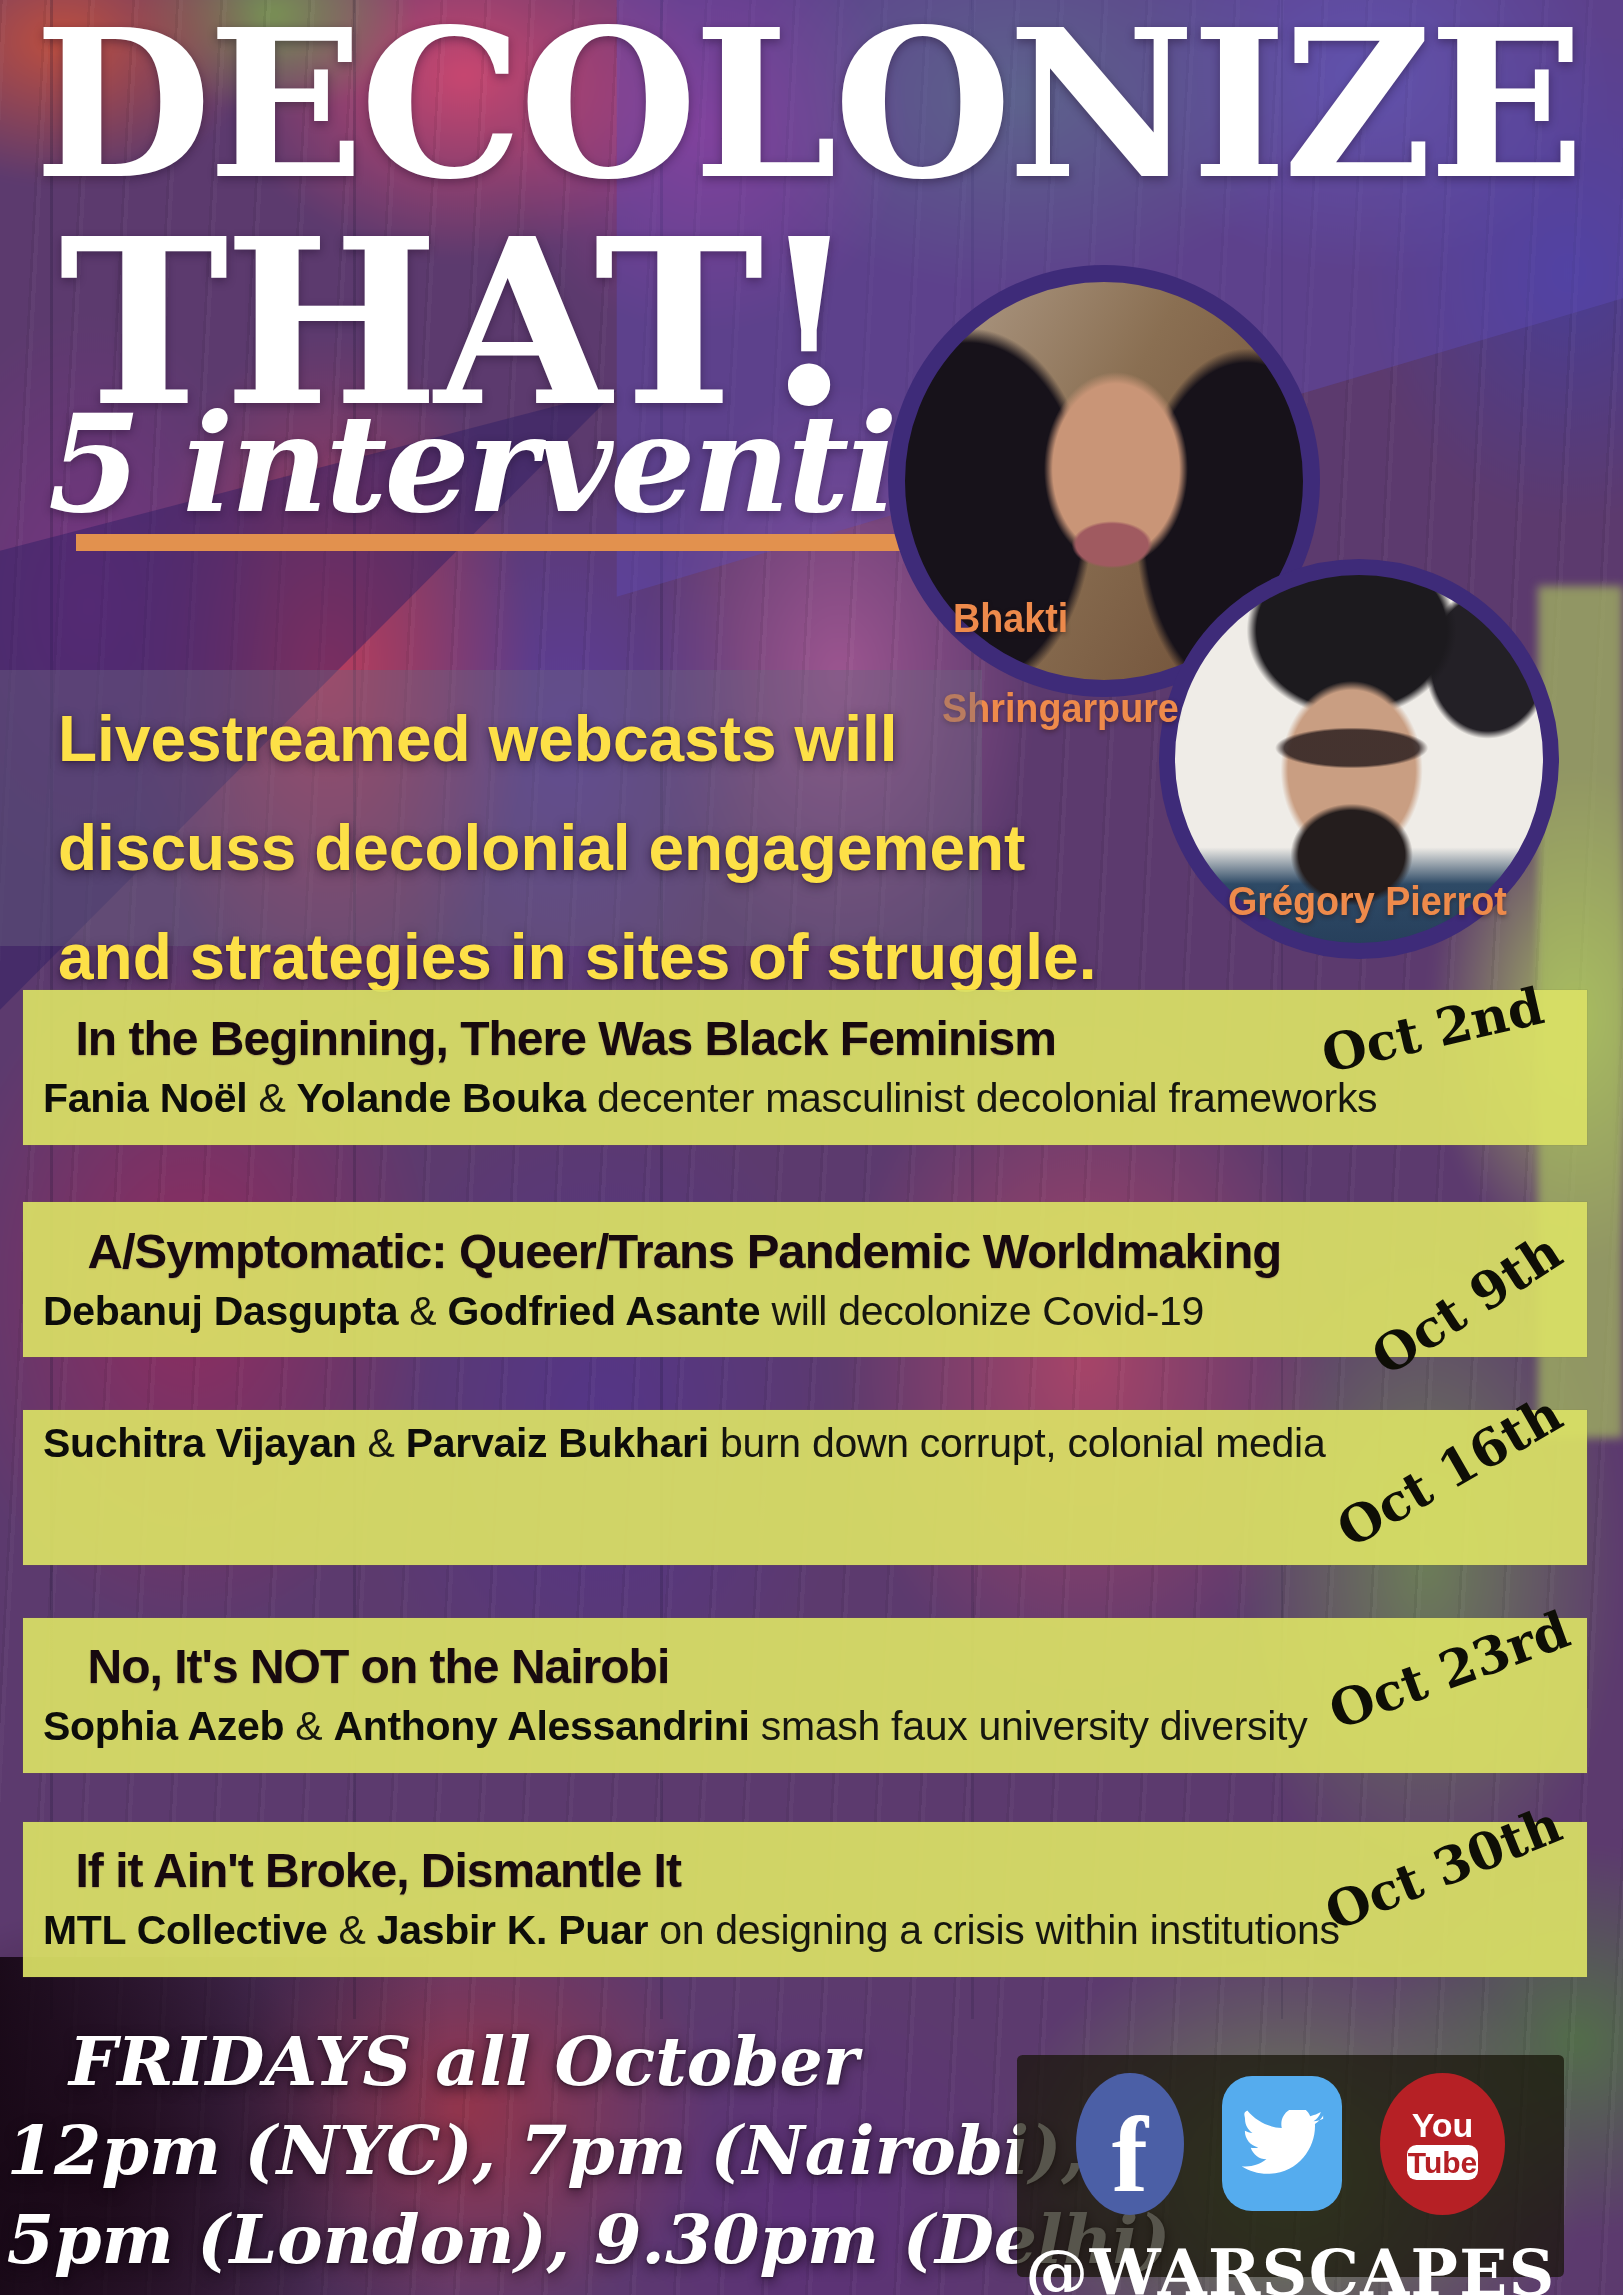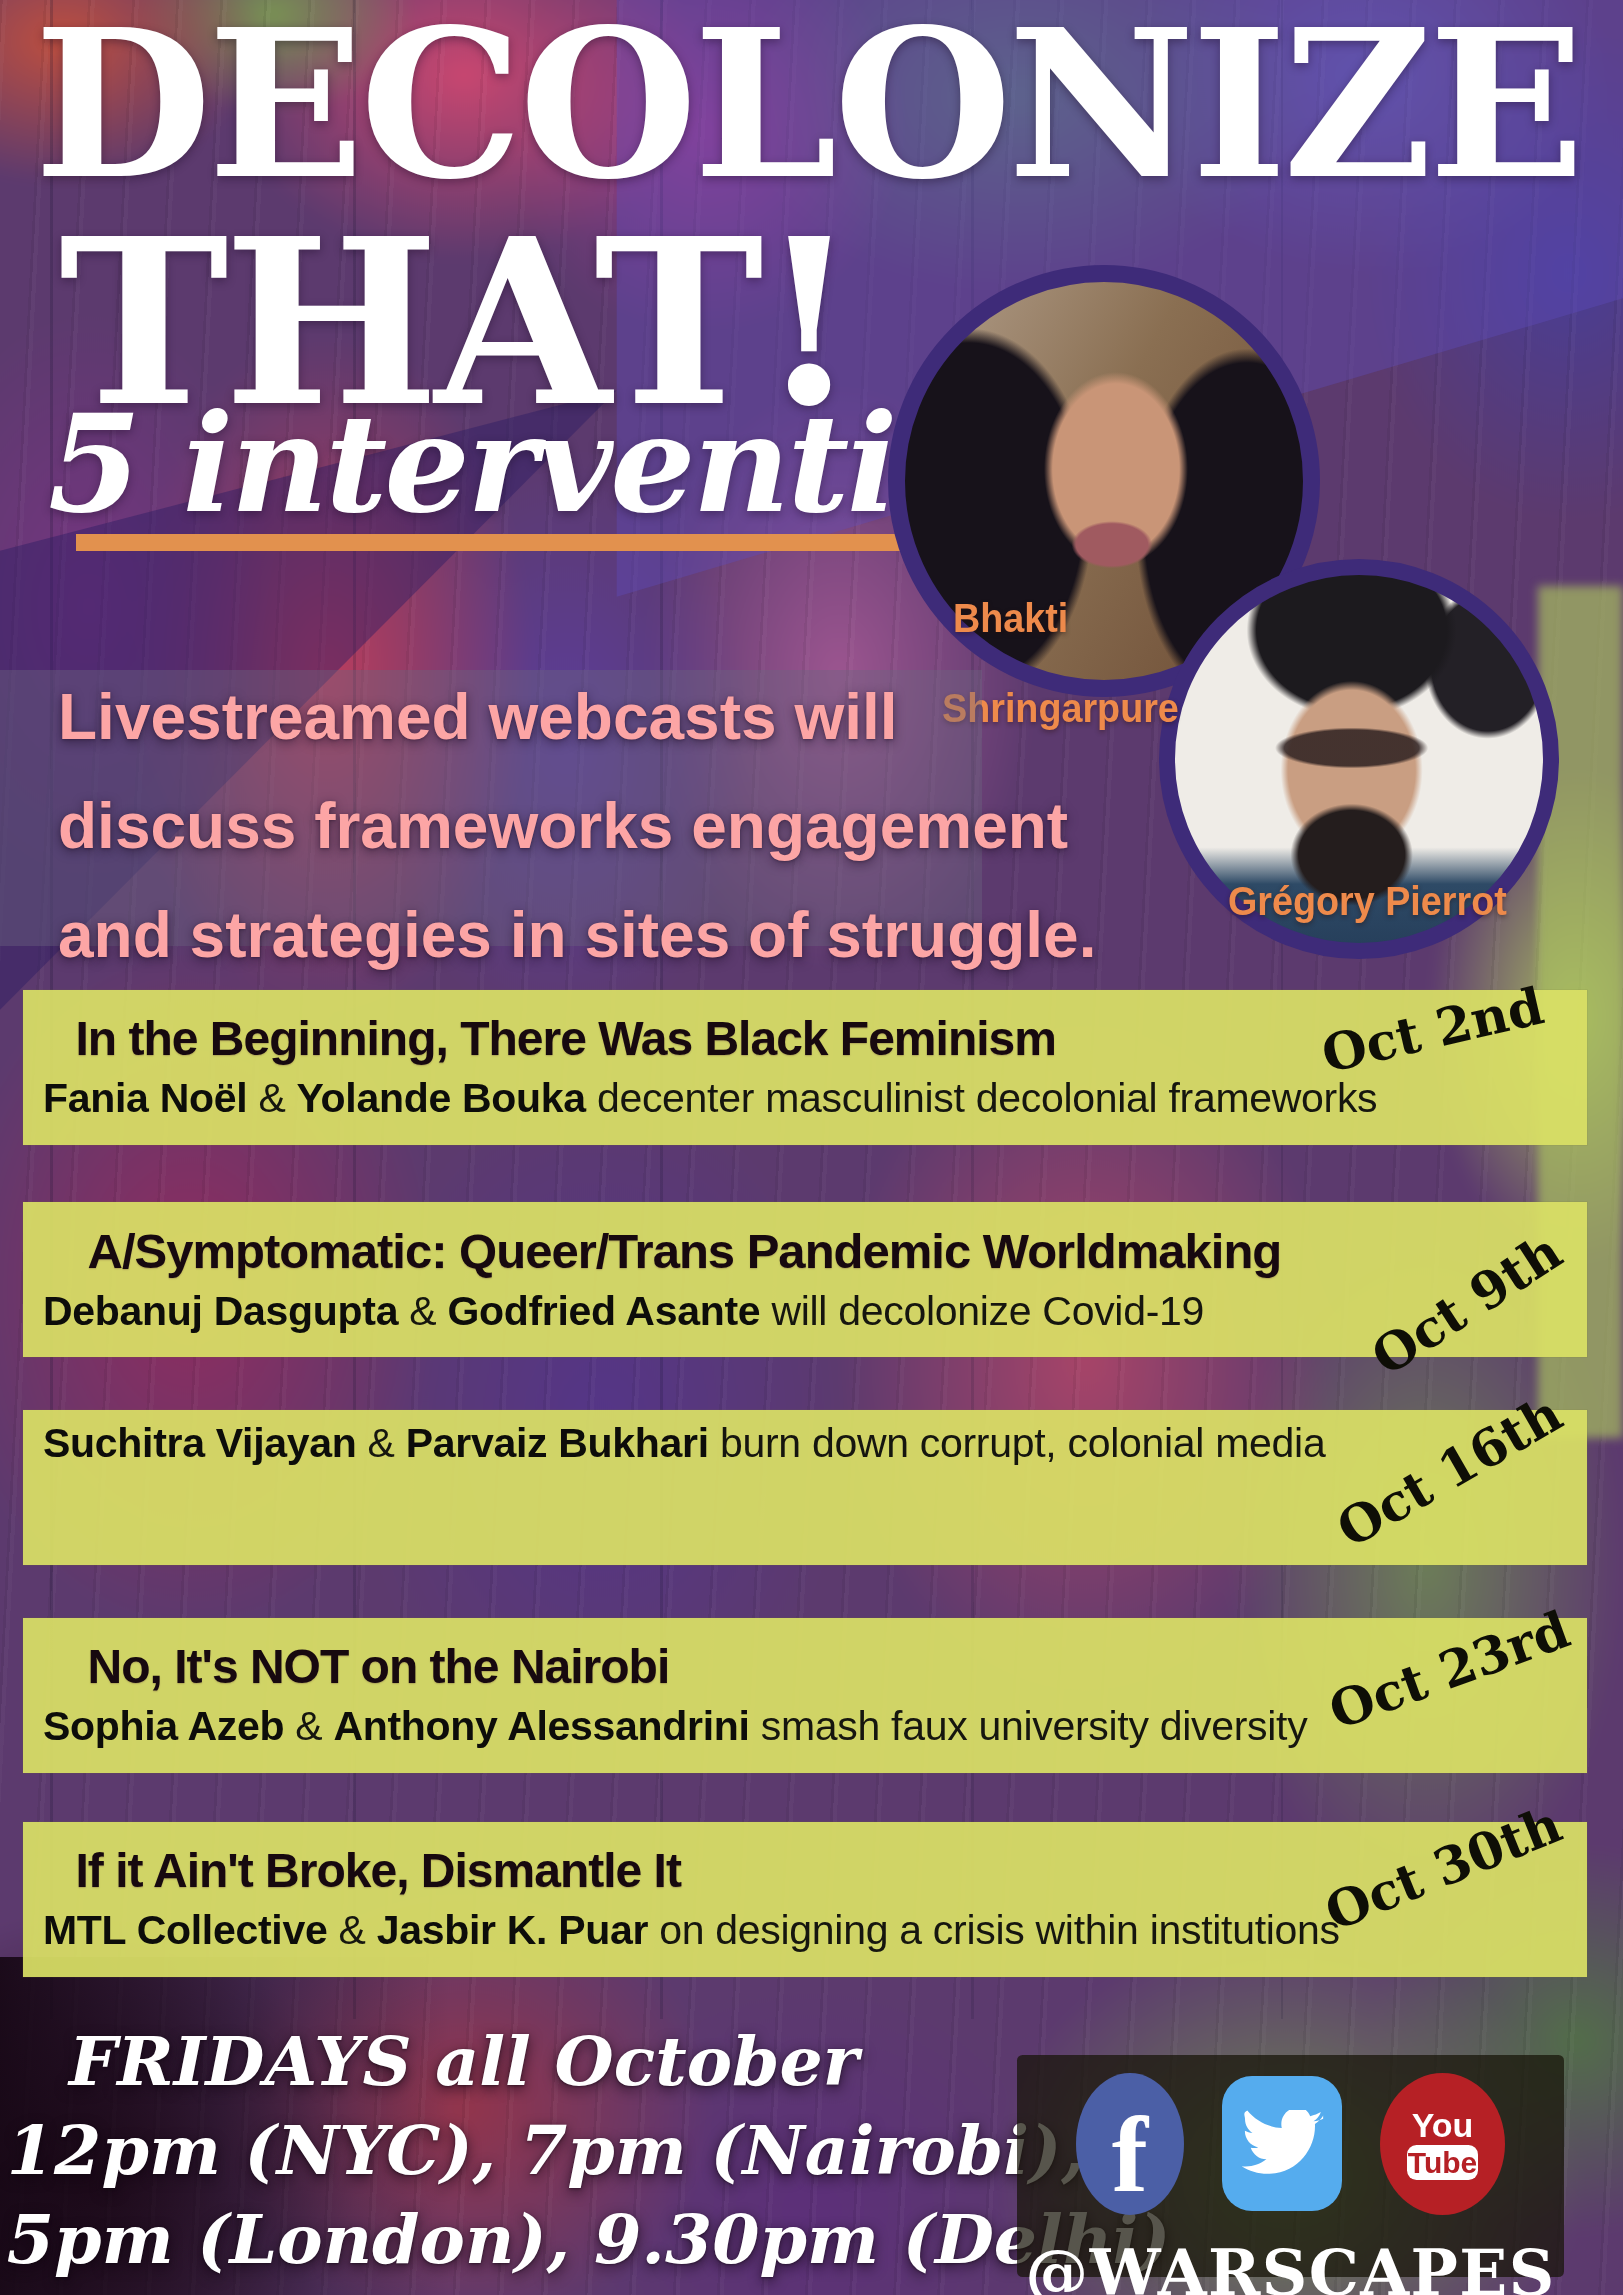--- a/index.html
+++ b/index.html
@@ -67,21 +67,21 @@
       radial-gradient(ellipse 102px 85px at 48% 76%, #241d1d 0 52%, transparent 60%),
       radial-gradient(ellipse 106px 133px at 48% 53%, #c99e82 0 60%, transparent 67%),
       radial-gradient(ellipse 164px 136px at 48% 15%, #1c1a1e 0 58%, transparent 64%),
       radial-gradient(ellipse 109px 130px at 85% 24%, #232026 0 52%, transparent 58%),
       linear-gradient(180deg,#efece7 0 74%, #2e4a66 84%, #27405c 100%);}
   .cap{color:#ee8a4b;font-weight:700;font-size:41px;letter-spacing:0;
     text-shadow:0 2px 5.5px rgba(40,15,10,.45);white-space:nowrap;transform:scaleX(.92);transform-origin:left;}
 
   
   .gray-band{left:0;top:670px;width:982px;height:276px;background:rgba(108,102,128,.4);}
-  .intro{left:58px;top:663px;color:#fca5a5;font-weight:700;font-size:64px;line-height:109px;
+  .intro{left:58px;top:685px;color:#fde047;font-weight:700;font-size:64px;line-height:109px;
     letter-spacing:0;text-shadow:0 3.4px 11px rgba(25,12,35,.55), 0 1.4px 2.7px rgba(25,12,35,.35);white-space:nowrap;}
 
   
   .bar{left:22.5px;width:1564px;height:155px;background:rgba(217,224,101,.93);box-shadow:0 0 0 0.7px rgba(120,120,40,.15);}
   .bar1{top:990px;} .bar2{top:1202px;} .bar3{top:1410px;} .bar4{top:1618px;} .bar5{top:1822px;}
   .bar-title{margin-top:20.5px;font-weight:700;font-size:48px;letter-spacing:-1px;color:#17090f;white-space:nowrap;
     text-shadow:0 1.4px 1.4px rgba(80,30,50,.25);}
   .bar1 .bar-title{padding-left:53px;} .bar2 .bar-title{padding-left:65px;font-size:49px;}
   .bar3 .bar-title{padding-left:49px;} .bar4 .bar-title{padding-left:65px;} .bar5 .bar-title{padding-left:53px;}
   .bar-sub{padding-left:20.5px;margin-top:9.5px;font-size:41px;letter-spacing:-0.3px;color:#0d0d0a;white-space:nowrap;}
@@ -135,21 +135,21 @@
 
   <div class="abs circle circle1"></div>
   <div class="abs circle circle2"></div>
   <div class="abs cap" style="left:953px;top:595px;">Bhakti</div>
   <div class="abs cap" style="left:942px;top:685px;">Shringarpure</div>
   <div class="abs cap" style="left:1228px;top:878px;">Grégory Pierrot</div>
 
   <div class="abs gray-band"></div>
   <div class="abs intro">
     <div>Livestreamed webcasts will</div>
-    <div>discuss frameworks engagement</div>
+    <div>discuss decolonial engagement</div>
     <div>and strategies in sites of struggle.</div>
   </div>
 
   <section class="abs bar bar1">
     <div class="bar-title">In the Beginning, There Was Black Feminism</div>
     <div class="bar-sub">
       <span class="b">Fania Noël</span>
       <span class="amp">&amp;</span>
       <span class="b">Yolande Bouka</span>
       <span class="rest">decenter masculinist decolonial frameworks</span>

